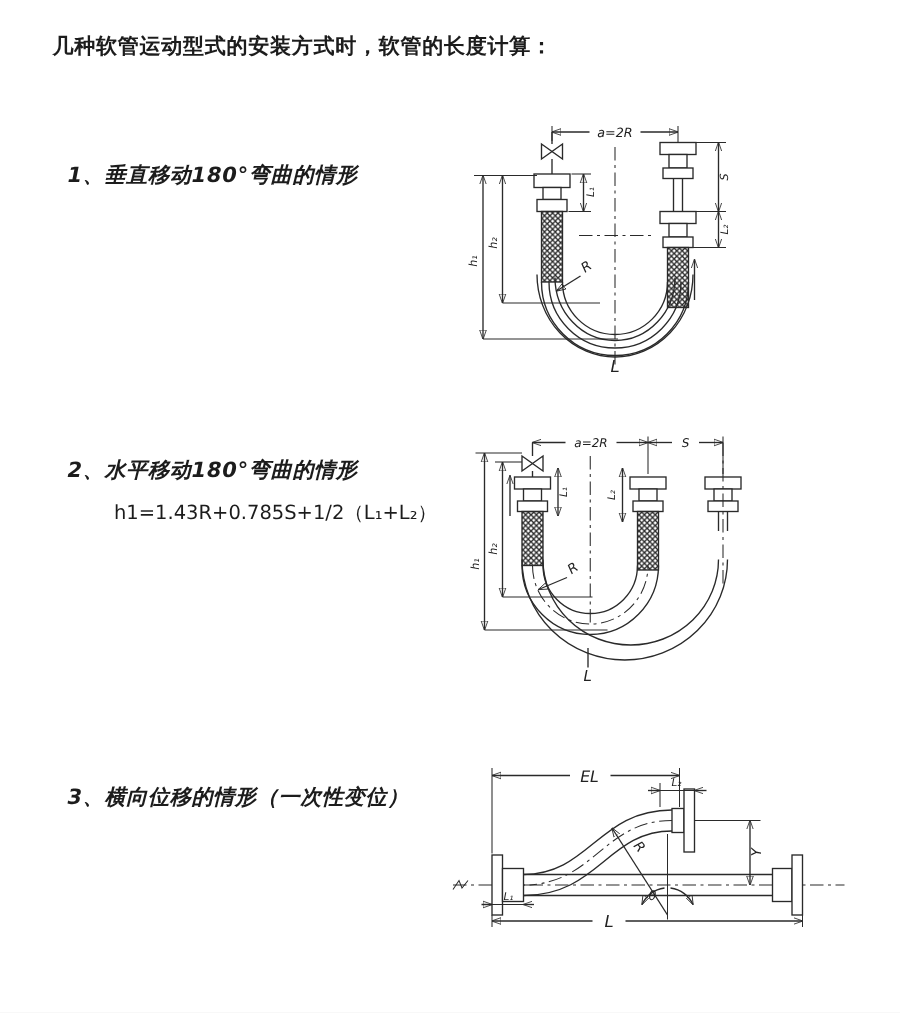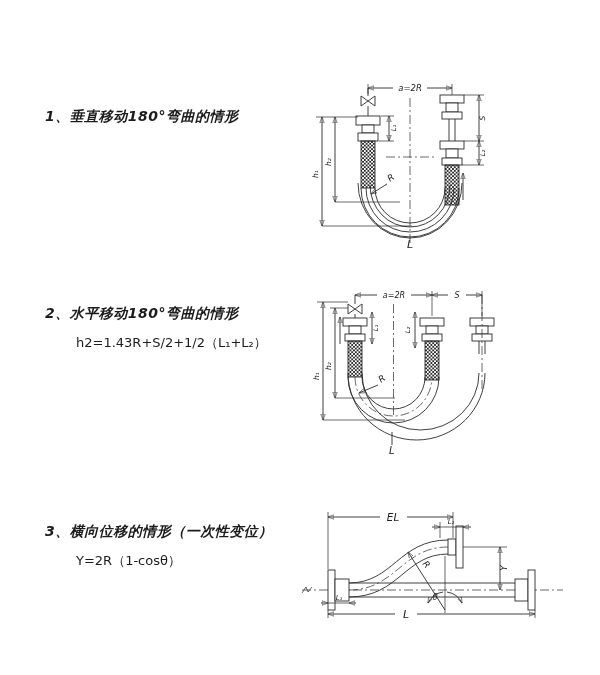--- a/index.html
+++ b/index.html
@@ -17,36 +17,36 @@
   svg rect.braid{fill:url(#hatch);}
   svg .cl{stroke-dasharray:9 3 2 3;stroke-width:.7;}
   svg .thin{stroke-width:.7;}
   svg text{stroke:none;fill:#222;font-family:"DejaVu Sans","Liberation Sans",sans-serif;}
 </style>
 </head>
 <body>
 
 <div class="page">
 
+  <div class="title">几种软管运动型式的安装方式时，软管的长度计算：</div>
 
   <div class="section" style="left:45px;top:108px;">
     <div class="sec-heading">1、垂直移动180°弯曲的情形</div>
   </div>
 
   <div class="section" style="left:45px;top:305px;">
     <div class="sec-heading">2、水平移动180°弯曲的情形</div>
     <div class="formulas">
-      <div class="formula">h2=1.43R+S/2+1/2（L₁+L₂）</div>
+      <div class="formula">h1=1.43R+0.785S+1/2（L₁+L₂）</div>
     </div>
   </div>
 
   <div class="section" style="left:45px;top:523px;">
     <div class="sec-heading">3、横向位移的情形（一次性变位）</div>
     <div class="formulas">
-      <div class="formula">Y=2R（1-cosθ）</div>
     </div>
   </div>
 
   <div class="diagram" style="left:300px;top:70px;">
   <svg width="300" height="196" viewBox="0 0 300 196">
     <defs>
       <marker id="arr" viewBox="0 0 10 10" refX="9.5" refY="5" markerWidth="7" markerHeight="7" orient="auto-start-reverse">
         <path d="M0,1.5 L10,5 L0,8.5 Z" fill="#2a2a2a" stroke="none"></path>
       </marker>
       <pattern id="hatch" patternUnits="userSpaceOnUse" width="3.6" height="3.6">

